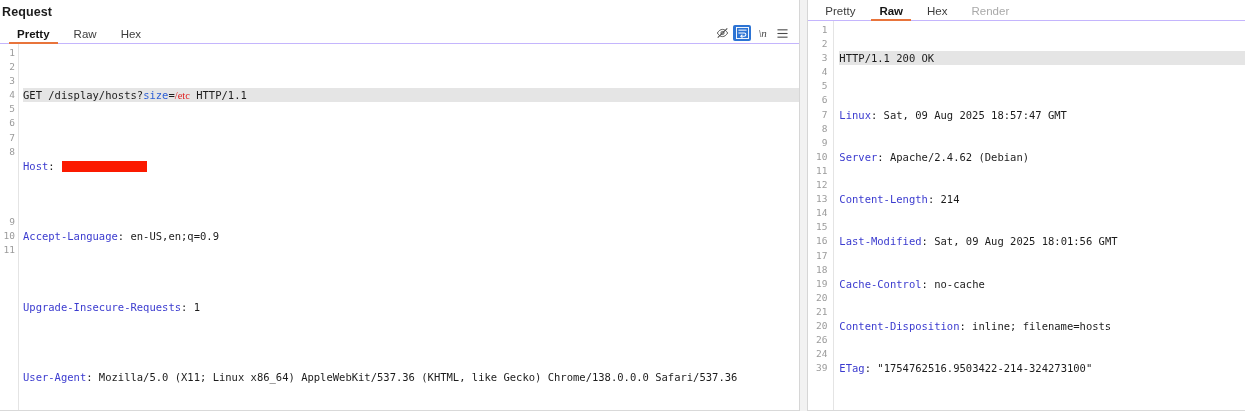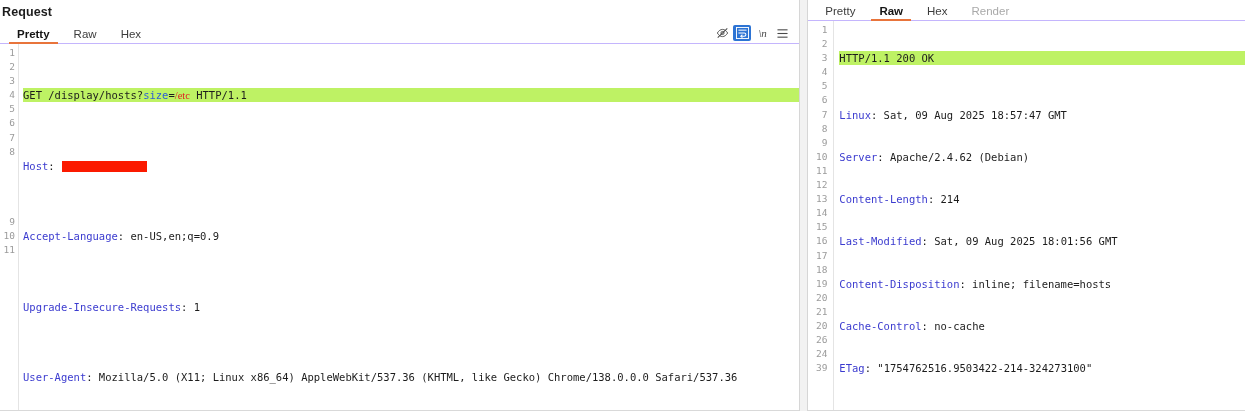--- a/index.html
+++ b/index.html
@@ -64,21 +64,21 @@
   .gutter div{padding-right:3px;white-space:nowrap;overflow:hidden;direction:rtl;}
   .code{
     flex:1;padding-top:2px;padding-left:4px;overflow:hidden;
     white-space:pre;position:relative;
   }
   .code .ln{height:14.1px;white-space:pre;overflow:hidden;}
   .hdr{color:#3b3bcf;}
   .val{color:#1c1c1c;}
   .param{color:#2d5fd4;text-align:right;}
   .pval{color:#e02020;font-family:Liberation Serif, serif;}
-  .firstline{background:#bef264;display:block;}
+  .firstline{background:#e5e5e5;display:block;}
 
   
   .redact{background:#fb1a00;display:inline-block;vertical-align:middle;}
   .redact-host{width:85px;height:11px;margin-left:1px;}
 
   
   .resp-code{padding-left:5px;}
 
   .bottom-edge{position:absolute;left:0;right:0;bottom:0;height:1px;background:#d9d9d9;}
 </style>
@@ -227,22 +227,22 @@
         <div>39</div>
       </div>
 
       <div class="code resp-code">
         <div class="ln firstline"><span class="val">HTTP/1.1 200 OK</span></div>
 
         <div class="ln"><span class="hdr">Linux</span><span class="val">:</span><span class="val"> Sat, 09 Aug 2025 18:57:47 GMT</span></div>
         <div class="ln"><span class="hdr">Server</span><span class="val">:</span><span class="val"> Apache/2.4.62 (Debian)</span></div>
         <div class="ln"><span class="hdr">Content-Length</span><span class="val">:</span><span class="val"> 214</span></div>
         <div class="ln"><span class="hdr">Last-Modified</span><span class="val">:</span><span class="val"> Sat, 09 Aug 2025 18:01:56 GMT</span></div>
+        <div class="ln"><span class="hdr">Cache-Control</span><span class="val">:</span><span class="val"> no-cache</span></div>
         <div class="ln"><span class="hdr">Content-Disposition</span><span class="val">:</span><span class="val"> inline; filename=hosts</span></div>
-        <div class="ln"><span class="hdr">Cache-Control</span><span class="val">:</span><span class="val"> no-cache</span></div>
         <div class="ln"><span class="hdr">ETag</span><span class="val">:</span><span class="val"> "1754762516.9503422-214-324273100"</span></div>
         
         
         
         
         
         
         
         
         

